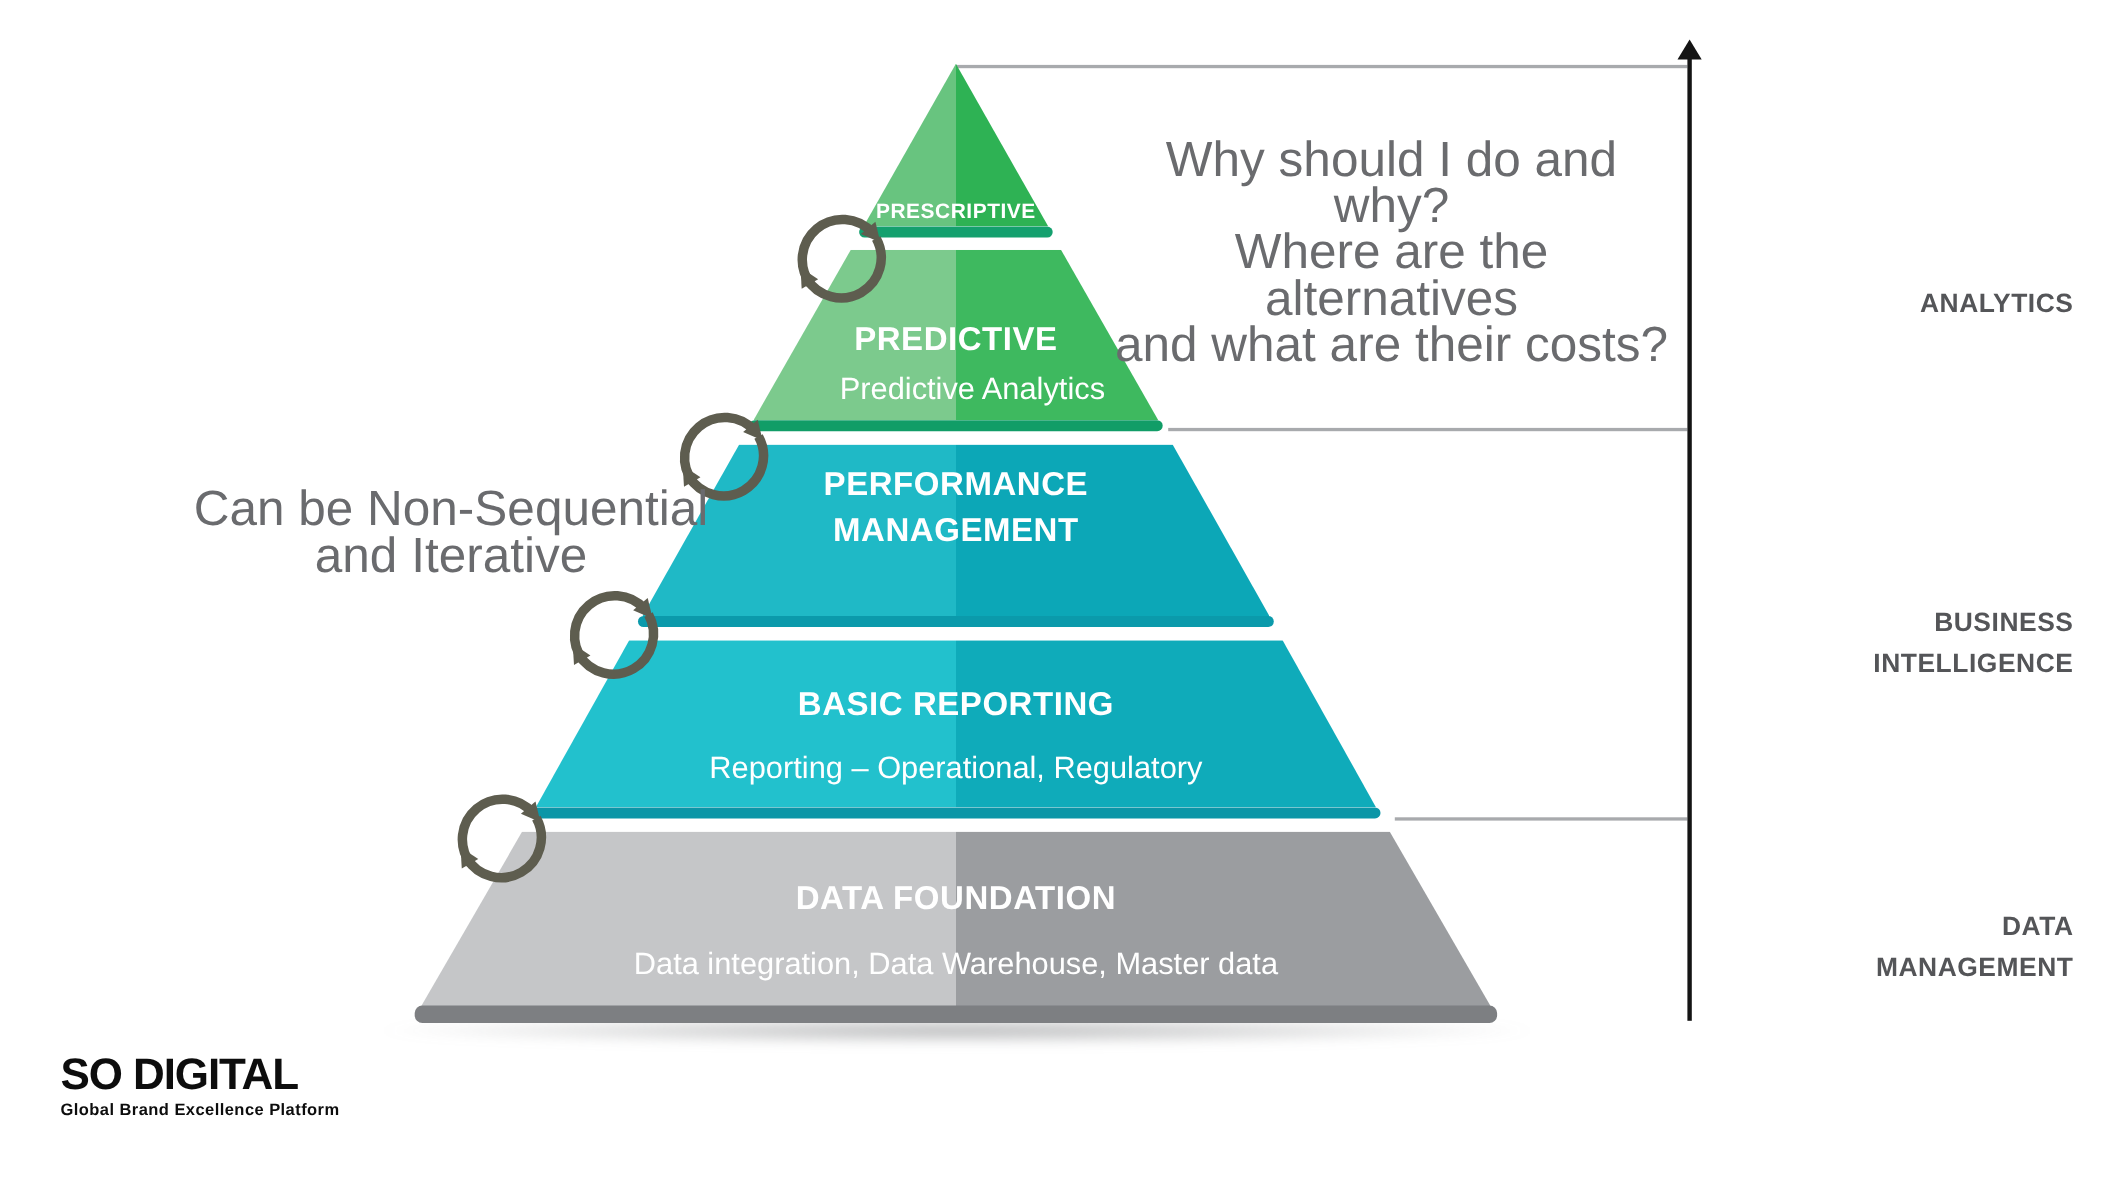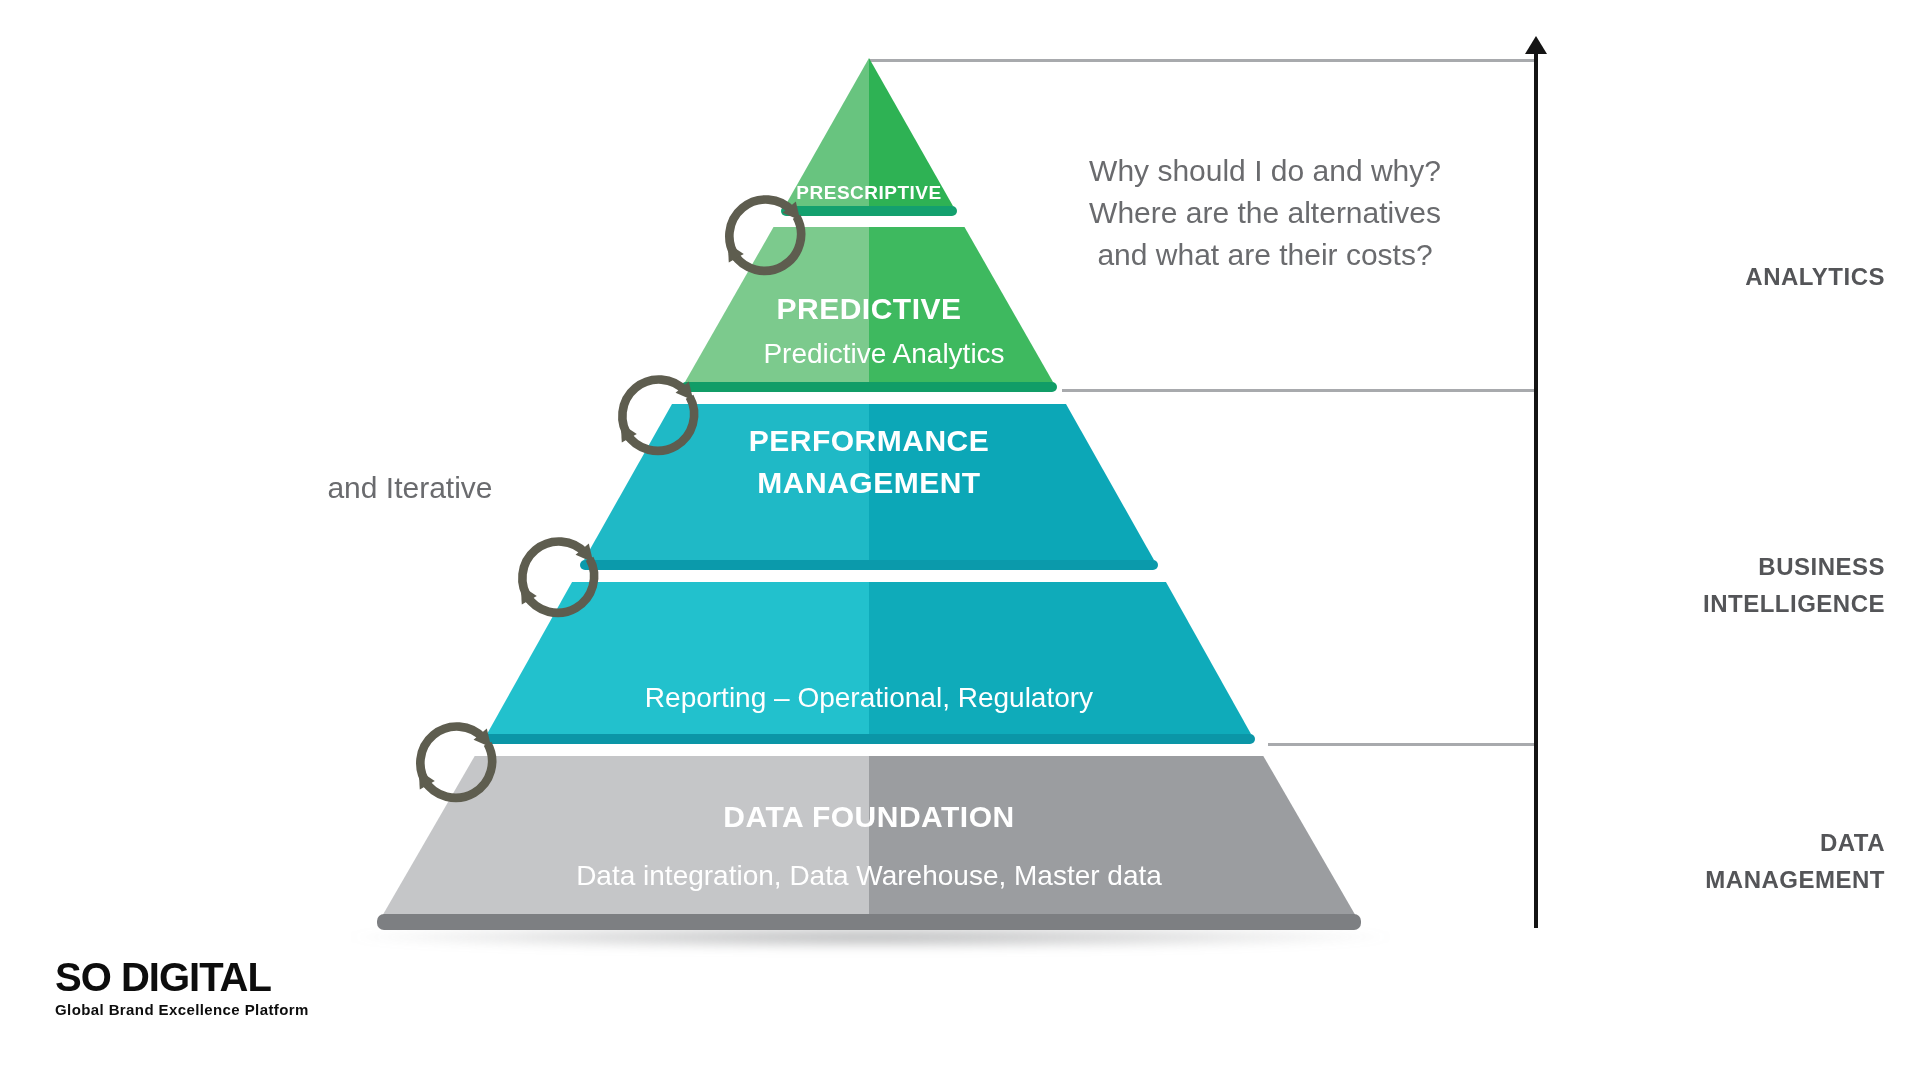--- a/index.html
+++ b/index.html
@@ -19,21 +19,21 @@
     background:radial-gradient(closest-side,rgba(100,102,105,0.45),rgba(100,102,105,0) 100%);filter:blur(5px);}
   
   .tier-text{position:absolute;text-align:center;color:#ffffff;}
   .tier-title{font-weight:800;letter-spacing:.5px;text-align:center;}
   .tier-sub{font-weight:400;}
   
   .loop{position:absolute;width:96px;height:96px;}
   .loop-arc{fill:none;stroke:currentColor;stroke-width:9;}
   .loop-head{fill:currentColor;}
   
-  .note{position:absolute;text-align:center;font-size:30px;line-height:43px;margin-top:26px;}
+  .note{position:absolute;text-align:center;font-size:45px;line-height:43px;}
   .stage{position:absolute;left:1545px;width:340px;text-align:right;font-weight:700;font-size:24px;line-height:37px;letter-spacing:.5px;}
   
   .logo{position:absolute;left:55px;top:956px;color:#0d0d0d;}
   .logo-title{font-size:40px;font-weight:900;letter-spacing:-1px;line-height:42px;}
   .logo-tagline{font-size:15px;font-weight:700;letter-spacing:.4px;margin-top:3px;}
 </style>
 </head>
 <body>
 
 <div class="canvas">
@@ -65,20 +65,21 @@
   <div class="tier-text tier-title" style="left:775px;top:182px;width:188px;font-size:19px">PRESCRIPTIVE</div>
 
   <div class="tier-text tier-title" style="left:685px;top:292px;width:368px;font-size:30px">PREDICTIVE</div>
   <div class="tier-text tier-sub" style="left:700px;top:338px;width:368px;font-size:28px">Predictive Analytics</div>
 
   <div class="tier-text tier-title" style="left:584px;top:420px;width:570px;font-size:30px;line-height:42px">
     <div>PERFORMANCE</div>
     <div>MANAGEMENT</div>
   </div>
 
+  <div class="tier-text tier-title" style="left:487px;top:624px;width:764px;font-size:30px">BASIC REPORTING</div>
   <div class="tier-text tier-sub" style="left:487px;top:682px;width:764px;font-size:28px">Reporting – Operational, Regulatory</div>
 
   <div class="tier-text tier-title" style="left:381px;top:800px;width:976px;font-size:30px">DATA FOUNDATION</div>
   <div class="tier-text tier-sub" style="left:381px;top:860px;width:976px;font-size:28px">Data integration, Data Warehouse, Master data</div>
 
   <svg class="loop" style="left: 717px; top: 187px; color: rgb(94, 93, 79);" viewBox="0 0 100 100">
     <path class="loop-arc" d="M 20.9 74.4 A 38 38 0 0 1 79.1 25.6"></path>
     <path class="loop-head" d="M 86.8 34.8 L 82.1 15.2 L 68.3 26.8 Z"></path>
     <path class="loop-arc" d="M 82.9 31 A 38 38 0 0 1 17.1 69"></path>
     <path class="loop-head" d="M 11.1 58.6 L 12.3 78.7 L 27.9 69.7 Z"></path>
@@ -102,20 +103,21 @@
     <path class="loop-head" d="M 11.1 58.6 L 12.3 78.7 L 27.9 69.7 Z"></path>
   </svg>
 
   <div class="note" style="left: 1010px; top: 124px; width: 510px; line-height: 42px; color: rgb(106, 107, 110);">
     <div>Why should I do and why?</div>
     <div>Where are the alternatives</div>
     <div>and what are their costs?</div>
   </div>
 
   <div class="note" style="left: 175px; top: 440px; width: 470px; color: rgb(106, 107, 110);">
+    <div>Can be Non-Sequential</div>
     <div>and Iterative</div>
   </div>
 
   <div class="stage" style="top: 258px; color: rgb(84, 85, 88);">
     <div>ANALYTICS</div>
   </div>
   <div class="stage" style="top: 548px; color: rgb(84, 85, 88);">
     <div>BUSINESS</div>
     <div>INTELLIGENCE</div>
   </div>

